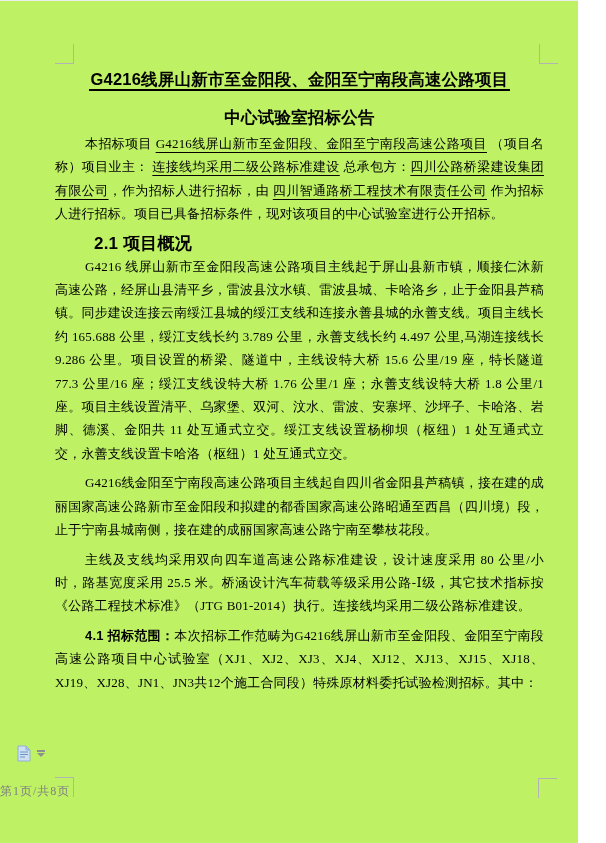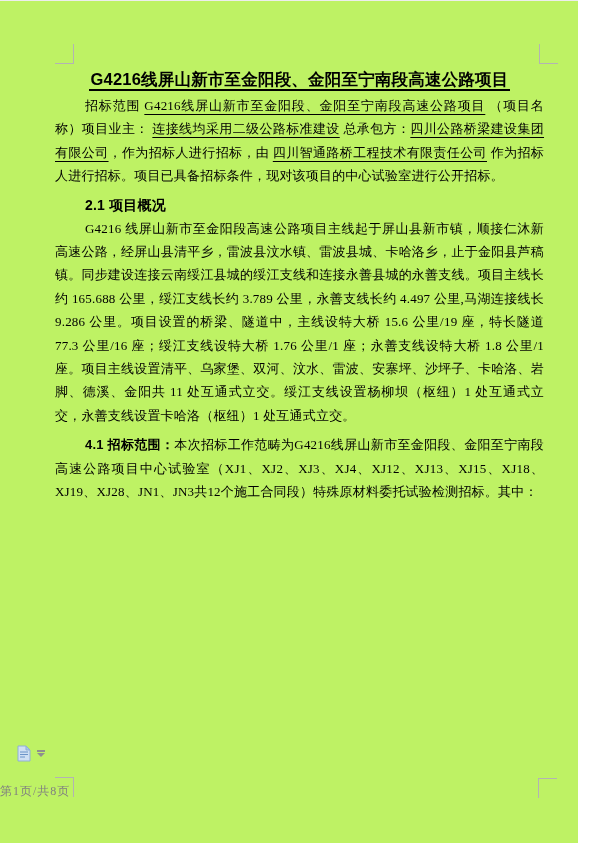--- a/index.html
+++ b/index.html
@@ -49,22 +49,22 @@
     margin-top: 8px;
   }
   .blk { margin: 0; }
   .blk.h1 {
     font-family: "Liberation Sans", "DejaVu Sans", sans-serif;
     font-weight: bold; font-size: 15px; line-height: 23px;
     margin: 4px 0 0 8px;
   }
   .blk.h2 {
     font-family: "Liberation Sans", "DejaVu Sans", sans-serif;
-    font-weight: bold; font-size: 14px; line-height: 23px;
-    margin: 2px 0 0 30px;
+    font-weight: bold; font-size: 17px; line-height: 23px;
+    margin: 2px 0 0 39px;
   }
   .blk.para {
     text-align: justify; text-indent: 30px; margin: 0 0 6px 0;
   }
   .blk.para span { text-indent: 0; }
   span.b { font-weight: bold; font-family: "Liberation Sans", "DejaVu Sans", sans-serif; }
   span.u { text-decoration: underline; text-decoration-thickness: 1px; text-underline-offset: 3.5px; }
 
   .footer {
     position: absolute; top: 783px; left: 0; width: 100%;
@@ -94,21 +94,24 @@
   </div>
   <div class="dropdown">
     <div class="bar"></div>
     <div class="tri"></div>
   </div>
 
   <div class="content">
     <div class="doc-title">
       <span class="u-title">G4216线屏山新市至金阳段、金阳至宁南段高速公路项目</span>
     </div>
+    <div class="doc-subtitle">中心试验室招标公告</div>
 
-      <div class="blk para"><span>招标范围 </span><span class="u">G4216线屏山新市至金阳段、金阳至宁南段高速公路项目</span><span> （项目名称）项目业主： </span><span class="u">连接线均采用二级公路标准建设</span><span>  总承包方：</span><span class="u">四川公路桥梁建设集团有限公司</span><span>，作为招标人进行招标，由 </span><span class="u">四川智通路桥工程技术有限责任公司</span><span> 作为招标人进行招标。项目已具备招标条件，现对该项目的中心试验室进行公开招标。</span></div>
+      <div class="blk para"><span>本招标项目 </span><span class="u">G4216线屏山新市至金阳段、金阳至宁南段高速公路项目</span><span> （项目名称）项目业主： </span><span class="u">连接线均采用二级公路标准建设</span><span>  总承包方：</span><span class="u">四川公路桥梁建设集团有限公司</span><span>，作为招标人进行招标，由 </span><span class="u">四川智通路桥工程技术有限责任公司</span><span> 作为招标人进行招标。项目已具备招标条件，现对该项目的中心试验室进行公开招标。</span></div>
       <div class="blk h2"><span class="b">2.1 项目概况</span></div>
       <div class="blk para"><span>G4216 线屏山新市至金阳段高速公路项目主线起于屏山县新市镇，顺接仁沐新高速公路，经屏山县清平乡，雷波县汶水镇、雷波县城、卡哈洛乡，止于金阳县芦稿镇。同步建设连接云南绥江县城的绥江支线和连接永善县城的永善支线。项目主线长约 165.688 公里，绥江支线长约 3.789 公里，永善支线长约 4.497 公里,马湖连接线长 9.286 公里。项目设置的桥梁、隧道中，主线设特大桥 15.6 公里/19 座，特长隧道 77.3 公里/16 座；绥江支线设特大桥 1.76 公里/1 座；永善支线设特大桥 1.8 公里/1 座。项目主线设置清平、乌家堡、双河、汶水、雷波、安寨坪、沙坪子、卡哈洛、岩脚、德溪、金阳共 11 处互通式立交。绥江支线设置杨柳坝（枢纽）1 处互通式立交，永善支线设置卡哈洛（枢纽）1 处互通式立交。</span></div>
+      <div class="blk para"><span>G4216线金阳至宁南段高速公路项目主线起自四川省金阳县芦稿镇，接在建的成丽国家高速公路新市至金阳段和拟建的都香国家高速公路昭通至西昌（四川境）段，止于宁南县城南侧，接在建的成丽国家高速公路宁南至攀枝花段。</span></div>
+      <div class="blk para"><span>主线及支线均采用双向四车道高速公路标准建设，设计速度采用 80 公里/小时，路基宽度采用 25.5 米。桥涵设计汽车荷载等级采用公路-Ⅰ级，其它技术指标按《公路工程技术标准》（JTG B01-2014）执行。连接线均采用二级公路标准建设。</span></div>
       <div class="blk para"><span class="b">4.1 招标范围：</span><span>本次招标工作范畴为G4216线屏山新市至金阳段、金阳至宁南段高速公路项目中心试验室（XJ1、XJ2、XJ3、XJ4、XJ12、XJ13、XJ15、XJ18、XJ19、XJ28、JN1、JN3共12个施工合同段）特殊原材料委托试验检测招标。其中：</span></div>
     </div>
 
   <div class="footer">第1页/共8页</div>
 </div>
 
 </body></html>

